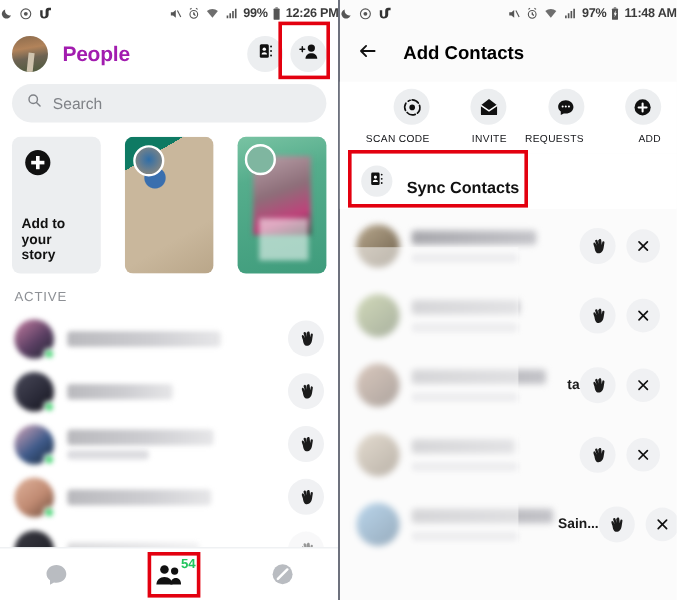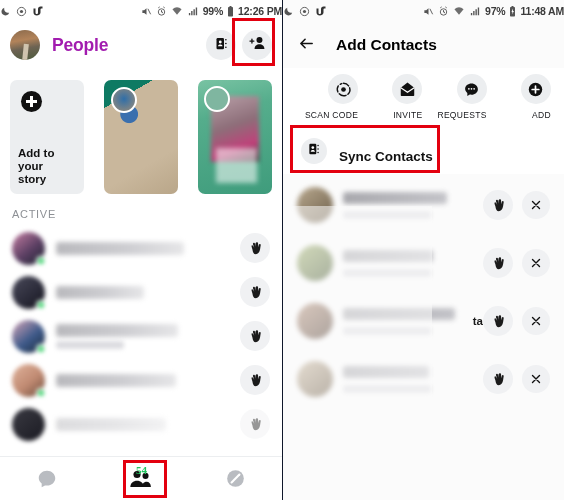--- a/index.html
+++ b/index.html
@@ -133,23 +133,22 @@
   }
 
   
   .bottomnav {
     position: absolute; left: 0; bottom: 0; width: 282px; height: 44px;
     background: #fff; border-top: 1px solid #eceef0;
     display: flex; align-items: center; justify-content: space-around;
   }
   .navitem { position: relative; width: 56px; height: 34px; display: flex; align-items: center; justify-content: center; }
   .nav-badge {
-    position: absolute; right: 22px; top: 2px; font-size: 11px; font-weight: bold;
+    position: absolute; right: 6px; top: 2px; font-size: 11px; font-weight: bold;
     color: #22c55e;
-    font-family: Liberation Serif, serif;
   }
 
   
   .rheader { height: 46px; display: flex; align-items: center; padding: 0 14px; gap: 20px; }
   .rtitle { font-size: 15.5px; font-weight: bold; color: #000; }
 
   
   .ractions { display: flex; align-items: flex-start; justify-content: space-around; padding: 6px 12px 8px 12px; background:#fff; }
   .raction { display: flex; flex-direction: column; align-items: flex-end; width: 62px; }
   .raction-circle {
@@ -270,20 +269,31 @@
             <svg width="17" height="16" viewBox="0 0 26 24">
               <circle cx="16" cy="7.5" r="4.6" fill="#111"></circle>
               <path d="M8.5 21c0-4.4 3.4-7 7.5-7s7.5 2.6 7.5 7z" fill="#111"></path>
               <path d="M4.5 6v6M1.5 9h6" stroke="#111" stroke-width="2" stroke-linecap="round"></path>
             </svg>
           </span>
         </div>
       </div>
     </div>
 
+    <div class="searchwrap">
+      <div class="searchbar">
+        <span>
+          <svg width="13" height="13" viewBox="0 0 24 24">
+              <circle cx="10.5" cy="10.5" r="6.5" fill="none" stroke="#7f8287" stroke-width="2.2"></circle>
+              <path d="M15.5 15.5L21 21" stroke="#7f8287" stroke-width="2.2" stroke-linecap="round"></path>
+            </svg>
+        </span>
+        <span class="search-ph">Search</span>
+      </div>
+    </div>
 
     <div class="stories">
       <div class="story story-add">
         <div class="plus-badge"></div>
         <div class="story-label">
           <span>Add to your</span><br>
           <span>story</span>
         </div>
       </div>
       <div class="story story-img-1">
@@ -591,20 +601,40 @@
               </svg>
           </div>
           <div class="x-btn">
             <svg width="12" height="12" viewBox="0 0 24 24">
                 <path d="M5 5l14 14M19 5L5 19" stroke="#111" stroke-width="2.8" stroke-linecap="round"></path>
               </svg>
           </div>
         </div>
       </div>
 
+      <div class="srow">
+        <div class="s-av" style="background:linear-gradient(140deg,#6ba8d8,#1d4a70)"></div>
+        <div class="s-text">
+          <div class="s-name" style="width:118px"></div>
+          <div class="s-sub"></div>
+        </div>
+        <span class="s-overflow">Sain...</span>
+        <div class="s-actions">
+          <div class="wave-btn" style="margin-left:0">
+            <svg width="15" height="15" viewBox="0 0 24 24">
+                <path fill="#1b1b1b" d="M7 13c-1-3-2-5-1-6s2 0 3 2l1 2-2-6c-.3-1.2.3-2 1.3-2.2 1-.2 1.6.4 1.9 1.5l1.3 5-.6-5.3C12.8 2.8 13.4 2 14.4 2s1.6.7 1.7 1.8l.7 6 .6-3.6c.2-1 .9-1.6 1.8-1.4.9.2 1.3 1 1.1 2l-1 6.4C18.6 18 16 21 12.4 21 9.3 21 7.8 18.6 7 13z"></path>
+              </svg>
+          </div>
+          <div class="x-btn">
+            <svg width="12" height="12" viewBox="0 0 24 24">
+                <path d="M5 5l14 14M19 5L5 19" stroke="#111" stroke-width="2.8" stroke-linecap="round"></path>
+              </svg>
+          </div>
+        </div>
+      </div>
 
     </div>
   </div>
 
   <div class="sheet-overlay"></div>
   <div class="hl hl-sync"></div>
 
 </div>
 
 </body></html>

